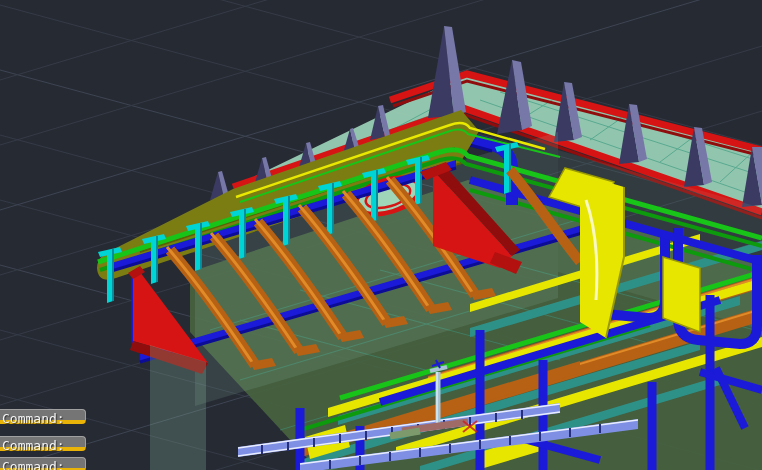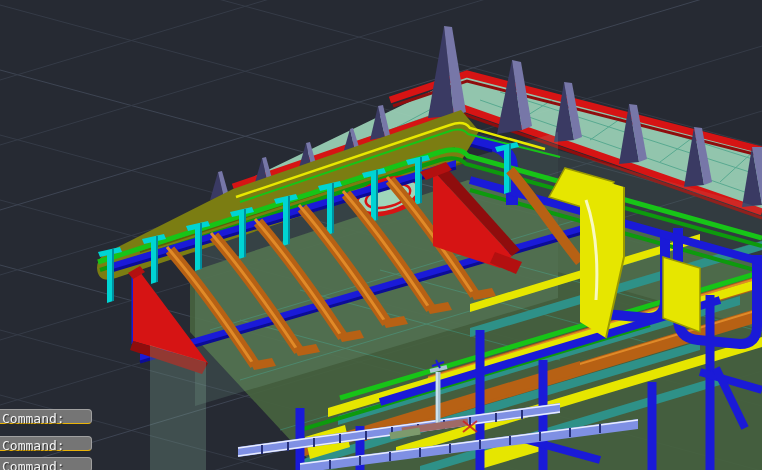--- a/index.html
+++ b/index.html
@@ -9,25 +9,25 @@
     font-family:"DejaVu Sans","Liberation Sans",sans-serif;
   }
   #viewport{position:absolute;left:0;top:0;width:762px;height:470px;display:block;}
   
   .cmd{position:absolute;left:0;top:408px;width:200px;}
   .cmd-line{
     position:absolute;left:0;height:15px;line-height:17px;
     background:var(--cmdBg,#757575);
     border-top:1px solid var(--cmdBorder,#a0a0a0);
     border-right:1px solid var(--cmdBorder,#a0a0a0);
-    border-bottom:1px solid #eab308;
+    border-bottom:4px solid #eab308;
     border-radius:0 4px 4px 0;
     color:var(--cmdText,#f4f4f4);
     font-family:"DejaVu Sans Mono","Liberation Mono",monospace;
-    font-size:13px;padding:0 26px 0 2px;white-space:pre;
+    font-size:13px;padding:0 20px 0 2px;white-space:pre;
     text-shadow:1px 1px 1px rgba(20,20,20,.75);
     box-sizing:border-box;
   }
   .cmd-line.l1{top:1px;}
   .cmd-line.l2{top:28px;}
   .cmd-line.l3{top:49px;}
 </style>
 </head>
 <body>
 

